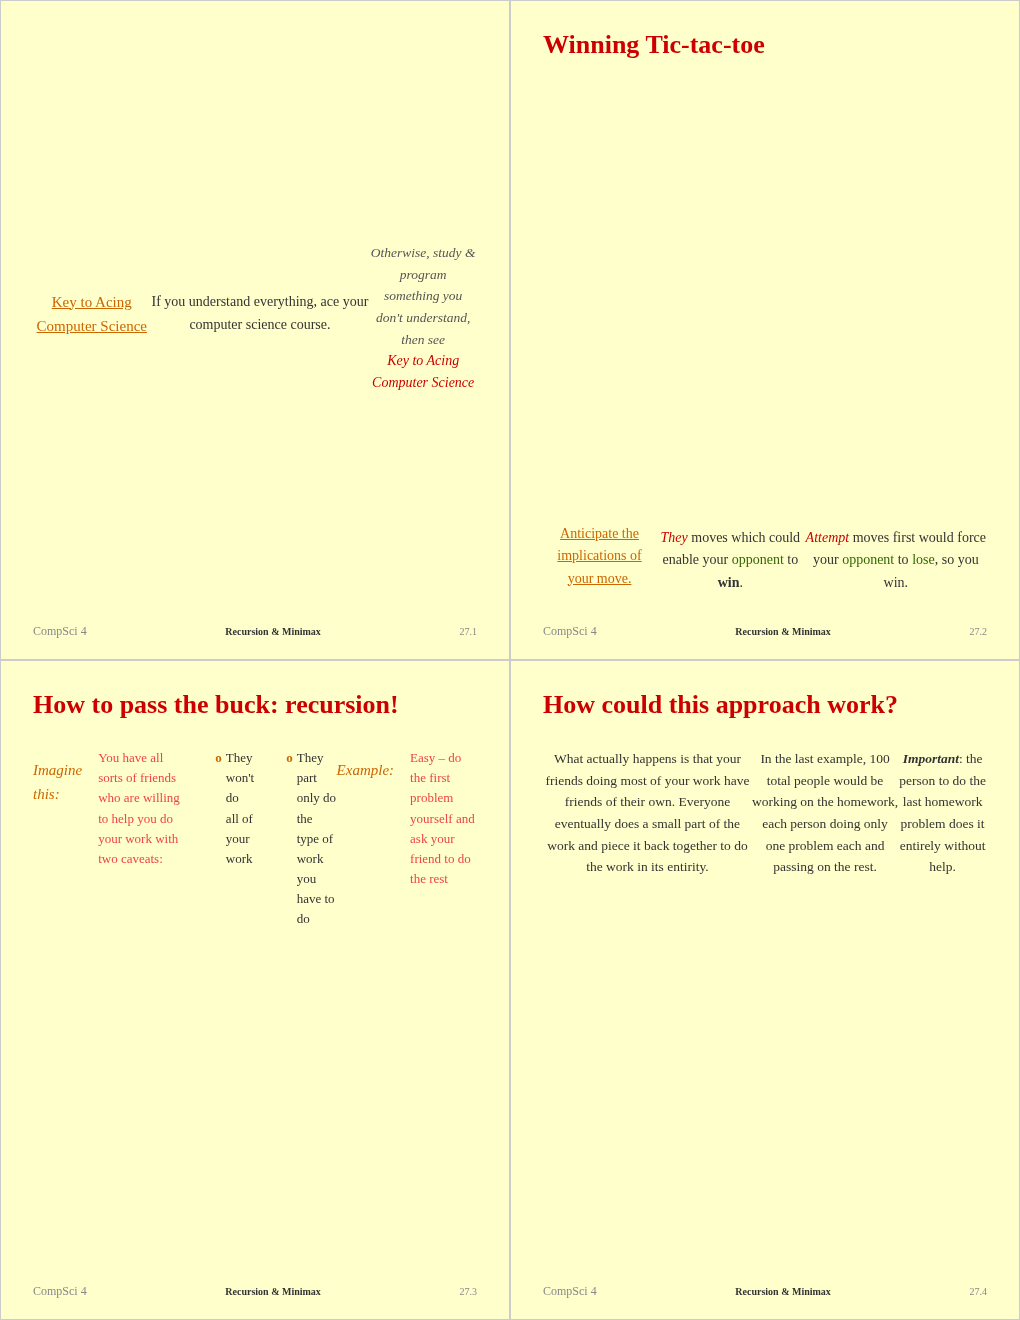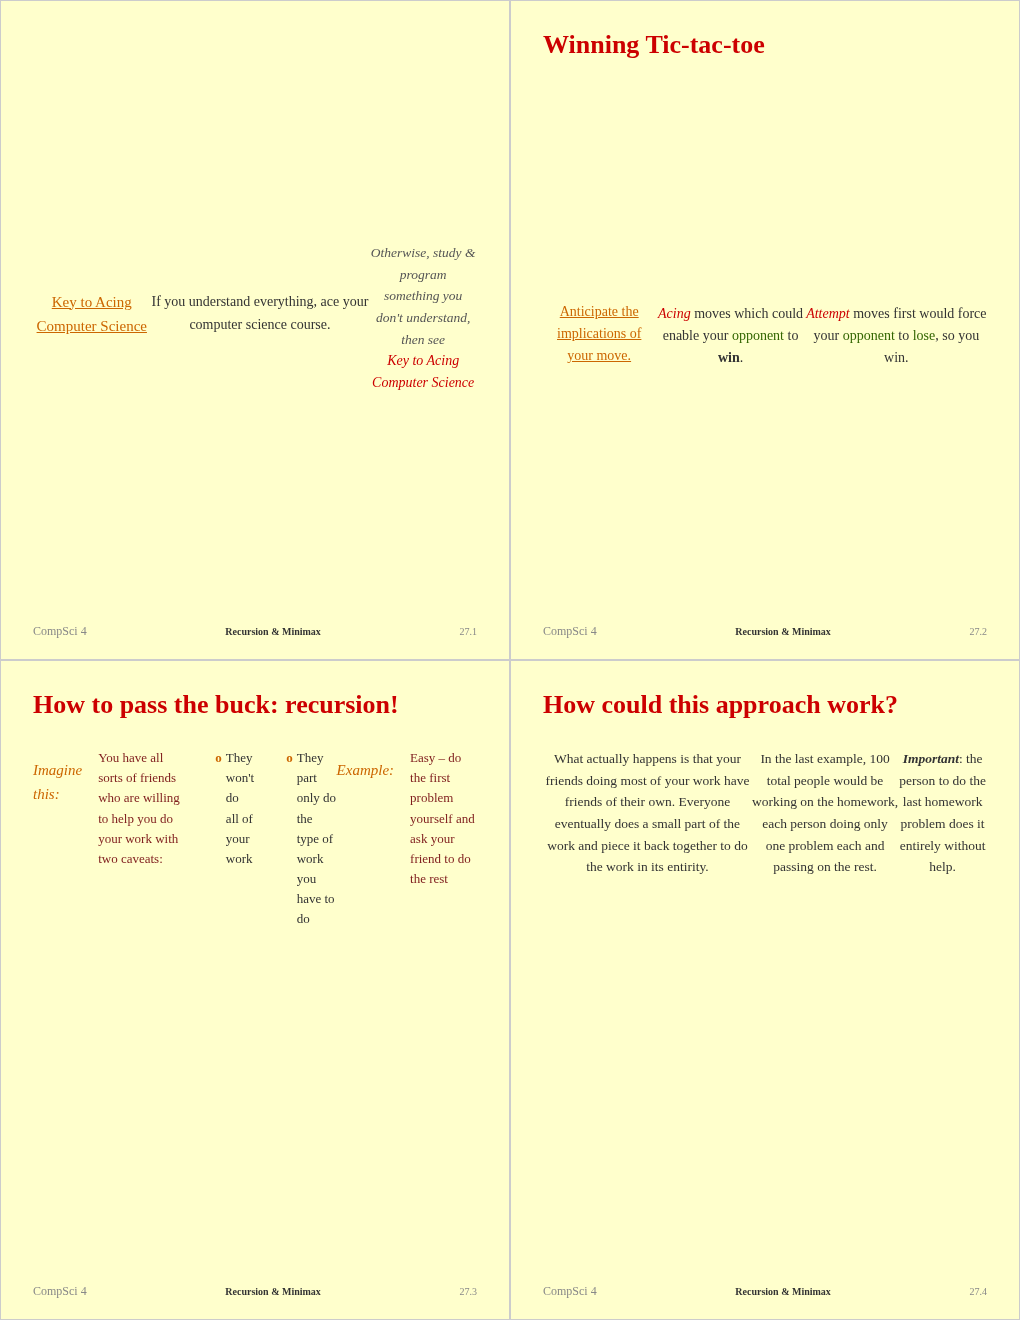--- a/index.html
+++ b/index.html
@@ -85,21 +85,21 @@
       text-align: center;
     }
     .red-link {
       color: #cc0000;
       font-size: 14px;
     }
 
     
     .s2-body {
       justify-content: center;
-      align-items: center;
+      align-items: flex-end;
       text-align: center;
     }
     .s2-link {
       color: #cc6600;
       text-decoration: underline;
       font-size: 14px;
       margin-bottom: 22px;
     }
     .s2-para {
       font-size: 14px;
@@ -120,21 +120,21 @@
     }
     .s3-section-title {
       color: #cc6600;
       font-size: 15px;
       font-style: italic;
       margin-top: 10px;
       margin-bottom: 4px;
     }
     .s3-normal {
       font-size: 13px;
-      color: #7f1d1d;
+      color: #ef4444;
       margin-left: 16px;
       line-height: 1.55;
       margin-bottom: 3px;
     }
     .s3-bullet {
       font-size: 13px;
       color: #333;
       margin-left: 32px;
       line-height: 1.55;
       margin-bottom: 2px;
@@ -196,21 +196,21 @@
     <span class="footer-num">27.1</span>
   </div>
 </div>
 
 <div class="slide">
   <div class="slide-title">Winning Tic-tac-toe</div>
   <div class="slide-body s2-body">
     <div style="margin-bottom: 10px;"></div>
     <div class="s2-link">Anticipate the implications of your move.</div>
     <div class="s2-para">
-      <span class="red-word">Acing</span><span> moves which could enable your </span><span class="green-word">opponent</span><span> to </span><strong>win</strong><span>.</span>
+      <span class="red-word">They</span><span> moves which could enable your </span><span class="green-word">opponent</span><span> to </span><strong>win</strong><span>.</span>
     </div>
     <div class="s2-para">
       <span class="red-word">Attempt</span><span> moves first would force your </span><span class="green-word">opponent</span><span> to </span><span class="green-word">lose</span><span>, so you win.</span>
     </div>
   </div>
   <div class="slide-footer">
     <span class="footer-course">CompSci 4</span>
     <span class="footer-title">Recursion &amp; Minimax</span>
     <span class="footer-num">27.2</span>
   </div>

